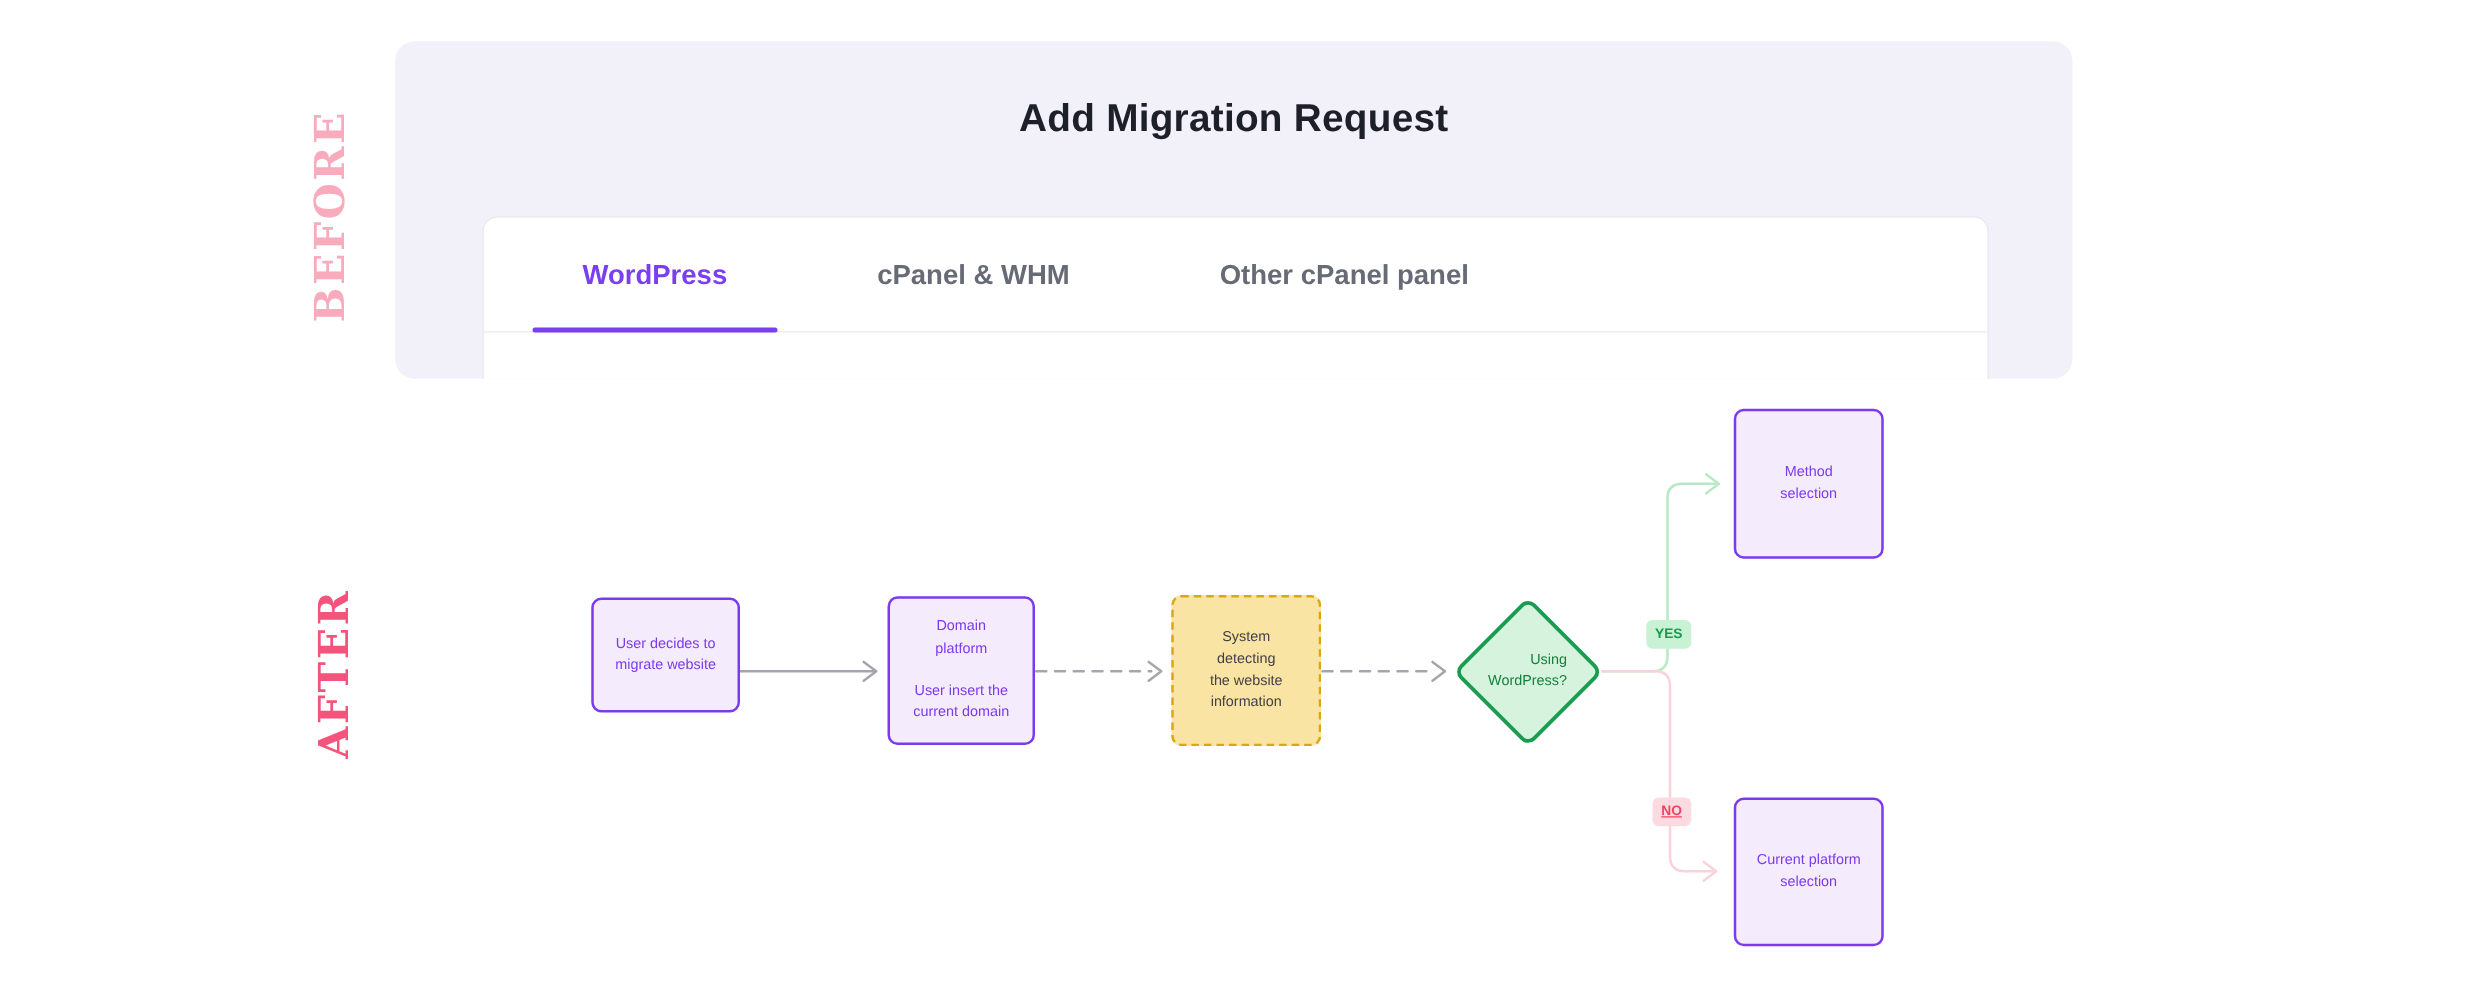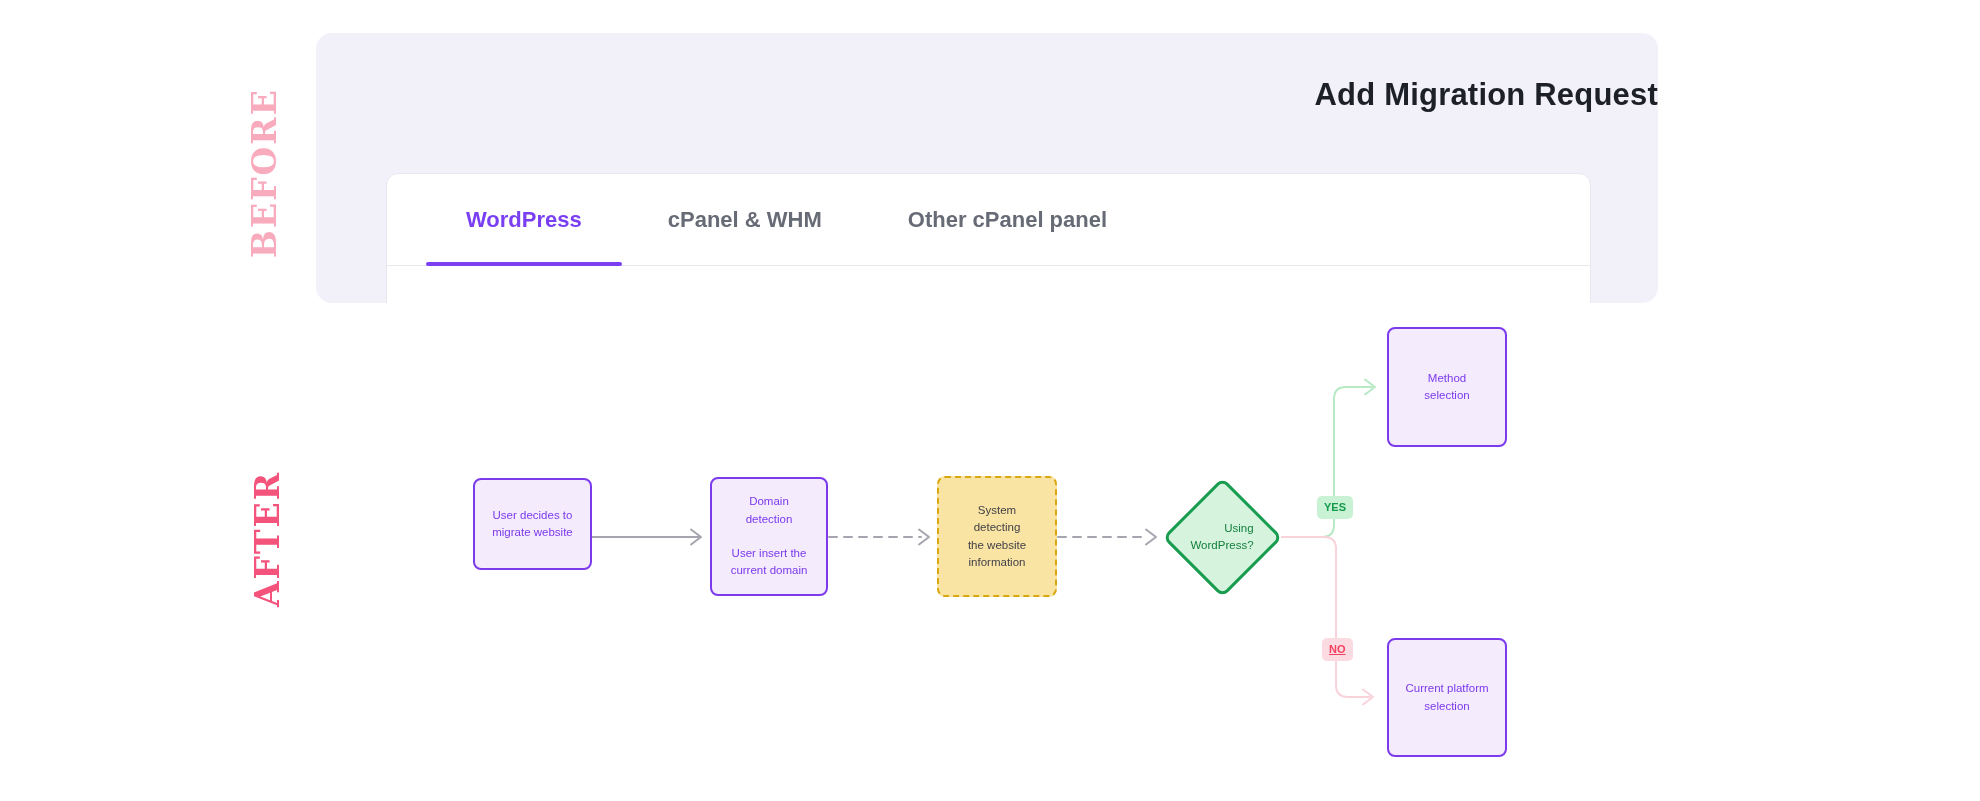--- a/index.html
+++ b/index.html
@@ -8,32 +8,32 @@
     background:#ffffff;
     font-family:"Liberation Sans", sans-serif;
   }
 
   
   .panel {
     position:absolute; left:316px; top:33px; width:1342px; height:270px;
     background:var(--panel-bg,#f2f1fa); border-radius:16px; overflow:hidden;
   }
   .panel-title {
-    position:absolute; top:44px; left:0; right:0; text-align:right;
+    position:absolute; top:44px; left:0; right:0; text-align:center;
     font-size:31px; font-weight:700; color:var(--title-color,#1d2029);
     letter-spacing:.2px;
   }
   .card {
     position:absolute; left:70px; top:140px; width:1205px; height:170px;
     background:#ffffff; border:1px solid var(--card-border,#e7e7ee);
     border-radius:12px; box-sizing:border-box;
   }
   .tab-row {
     height:91px; border-bottom:1px solid var(--card-border,#e7e7ee);
-    display:flex; align-items:center; padding-left:79px; gap:86px;
+    display:flex; align-items:center; padding-left:79px; gap:120px;
   }
   .tab {
     position:relative; height:100%; display:flex; align-items:center;
     font-size:22px; font-weight:700; color:var(--tab-inactive,#676b76);
     cursor:pointer; white-space:nowrap;
   }
   .tab.active { color:var(--tab-active,#7b3ff2); }
   .tab.active::after {
     content:""; position:absolute; left:-40px; right:-40px; bottom:-1px;
     height:4px; background:var(--tab-active,#7b3ff2); border-radius:3px;
@@ -138,21 +138,21 @@
     </g>
     <g>
       <path class="pink" d="M 1282 537 H 1324 Q 1336 537 1336 549 V 685 Q 1336 697 1348 697 H 1370"></path>
       <path class="pink" d="M 1363 689.5 L 1373 697 L 1363 704.5"></path>
     </g>
   </svg>
 
   <div class="node purple" id="n-start">User decides to
 migrate website</div>
 
-  <div class="node purple" id="n-domain">Domain detection
+  <div class="node purple" id="n-domain">Domain platform
 
 User insert the
 current domain</div>
 
   <div class="node amber" id="n-system">System detecting
 the website
 information</div>
 
   <div id="n-decision-shape"></div>
   <div id="n-decision-text">Using

